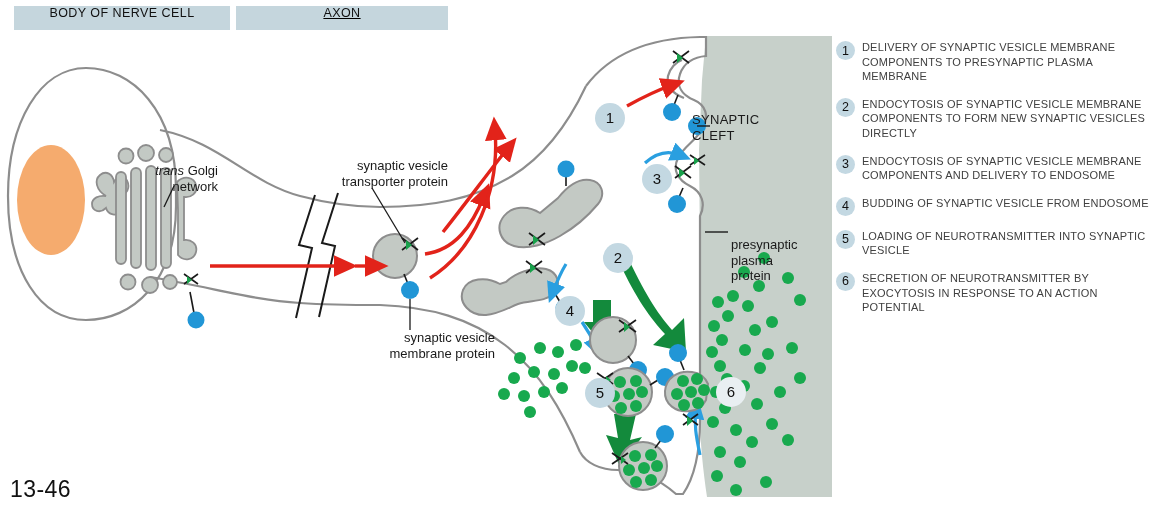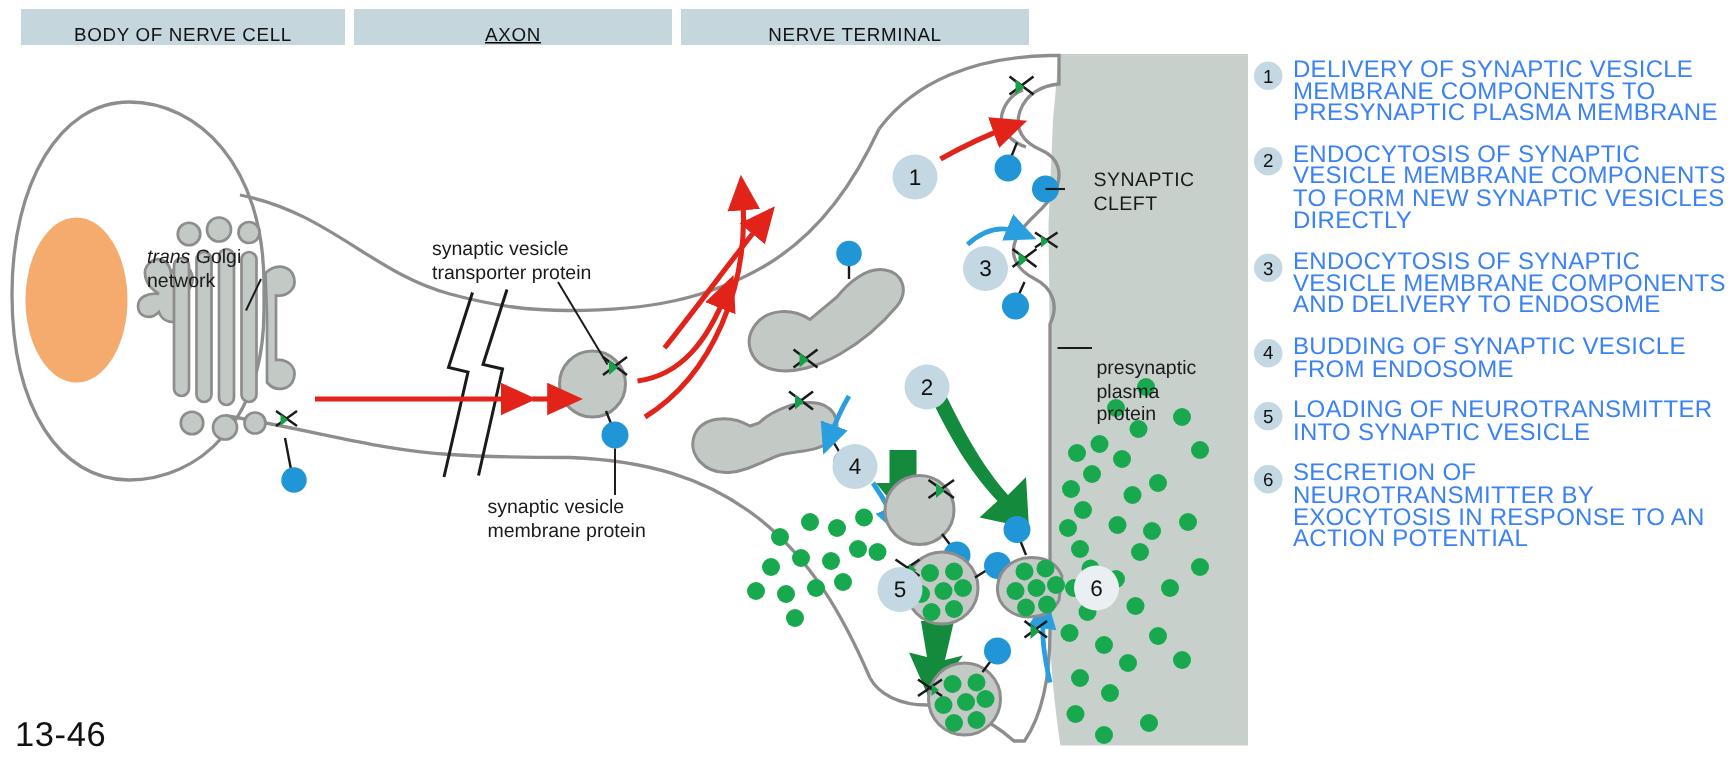--- a/index.html
+++ b/index.html
@@ -1,30 +1,30 @@
 <!DOCTYPE html>
 <html><head>
 <meta charset="utf-8">
 <style>
   html,body{margin:0;padding:0;background:#ffffff;}
   body{width:1154px;height:519px;font-family:"Liberation Sans",sans-serif;position:relative;overflow:hidden;}
   #stage{position:relative;width:1154px;height:519px;}
-  .hdr-bar{position:absolute;top:6px;height:24px;background:#c5d6dd;display:flex;align-items:flex-end;justify-content:center;}
+  .hdr-bar{position:absolute;top:6px;height:24px;background:#c5d6dd;display:flex;align-items:flex-start;justify-content:center;}
   .hdr-bar span{font-size:12.5px;letter-spacing:.45px;color:#111;font-weight:400;}
   #hdr1{left:14px;width:216px;}
   #hdr2{left:236px;width:212px;text-decoration:underline;}
   #hdr3{left:454px;width:232px;}
   #figno{position:absolute;left:10px;top:476px;font-size:23px;font-weight:400;color:#111;letter-spacing:.4px;}
   svg.diagram{position:absolute;left:0;top:0;width:1154px;height:519px;}
   .legend{position:absolute;left:836px;top:40px;width:316px;}
   .leg-item{display:flex;margin-bottom:13px;}
   .leg-num{flex:0 0 auto;width:19px;height:19px;border-radius:50%;background:#c3d8e2;color:#111;
            font-size:12.5px;display:flex;align-items:center;justify-content:center;margin-right:7px;margin-top:1px;}
-  .leg-txt{font-size:16px;line-height:14.6px;color:#3b82f6;letter-spacing:.18px;}
-  .lbl{position:absolute;font-size:13px;color:#1a1a1a;line-height:15.5px;text-align:left;}
+  .leg-txt{font-size:11px;line-height:14.6px;color:#404040;letter-spacing:.18px;}
+  .lbl{position:absolute;font-size:13px;color:#1a1a1a;line-height:15.5px;text-align:right;}
   .lbl-l{text-align:left;}
   .ital{font-style:italic;}
 </style>
 </head>
 <body>
 
 <div id="stage">
 
   <svg class="diagram" viewBox="0 0 1154 519">
     <defs>
@@ -344,40 +344,37 @@
       <text x="731" y="397" text-anchor="middle" font-size="15" font-family="Liberation Sans, sans-serif" fill="#111">6</text>
     </g>
   </svg>
 
   <div class="hdr-bar" id="hdr1">
     <span>BODY OF NERVE CELL</span>
   </div>
   <div class="hdr-bar" id="hdr2">
     <span>AXON</span>
   </div>
-  <div class="hdr-bar" id="hdr3">
-    <span>NERVE TERMINAL</span>
-  </div>
 
   <div class="lbl" style="left:98px;top:163px;width:120px;">
     <span class="ital">trans</span><span> Golgi</span><br>
     <span>network</span>
   </div>
 
   <div class="lbl" style="left:288px;top:158px;width:160px;">
     <span>synaptic vesicle</span><br>
     <span>transporter protein</span>
   </div>
 
   <div class="lbl" style="left:325px;top:330px;width:170px;">
     <span>synaptic vesicle</span><br>
     <span>membrane protein</span>
   </div>
 
-  <div class="lbl lbl-l" style="left:729px;top:112px;width:100px;font-size:13px;letter-spacing:.3px;">
+  <div class="lbl lbl-l" style="left:692px;top:112px;width:100px;font-size:13px;letter-spacing:.3px;">
     <span>SYNAPTIC</span><br>
     <span>CLEFT</span>
   </div>
 
   <div class="lbl lbl-l" style="left:731px;top:206px;width:104px;margin-top:31px;">
     <span>presynaptic</span><br>
     <span>plasma</span><br>
     <span>protein</span>
   </div>
 

